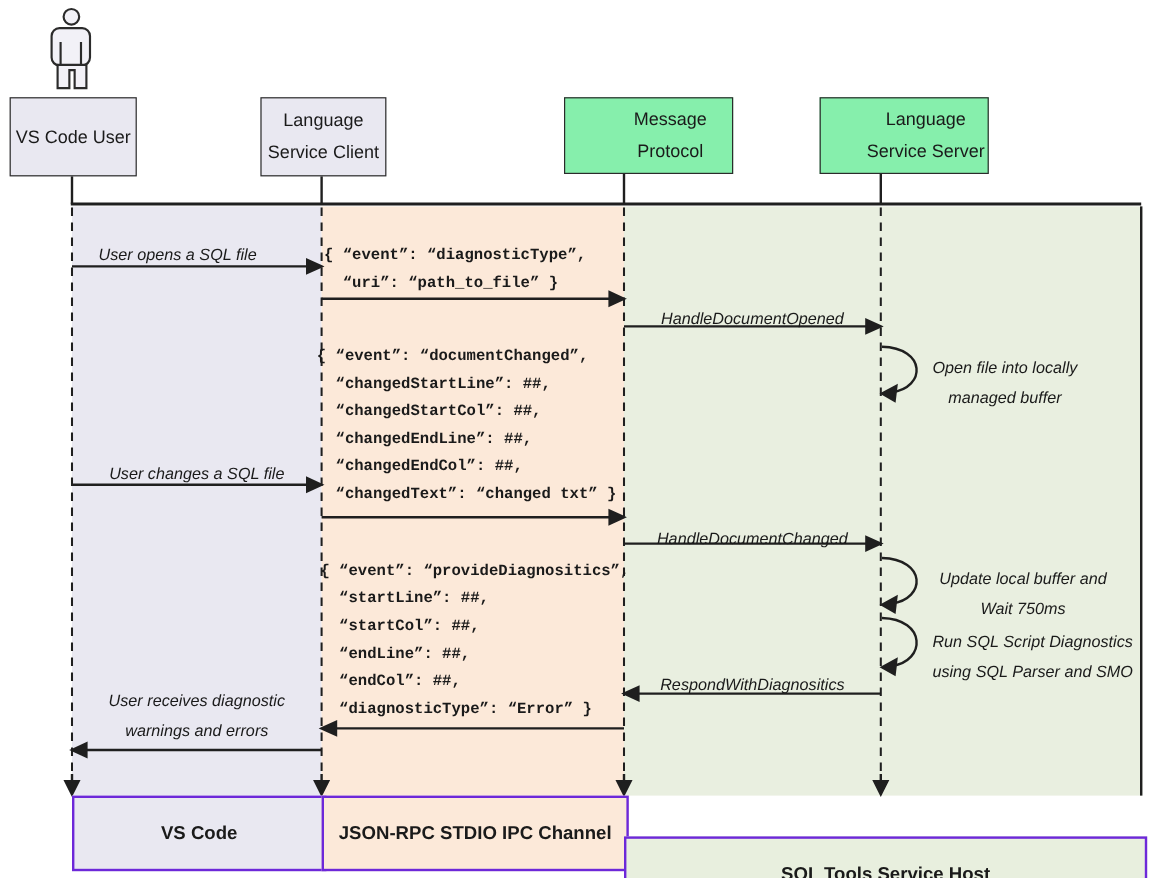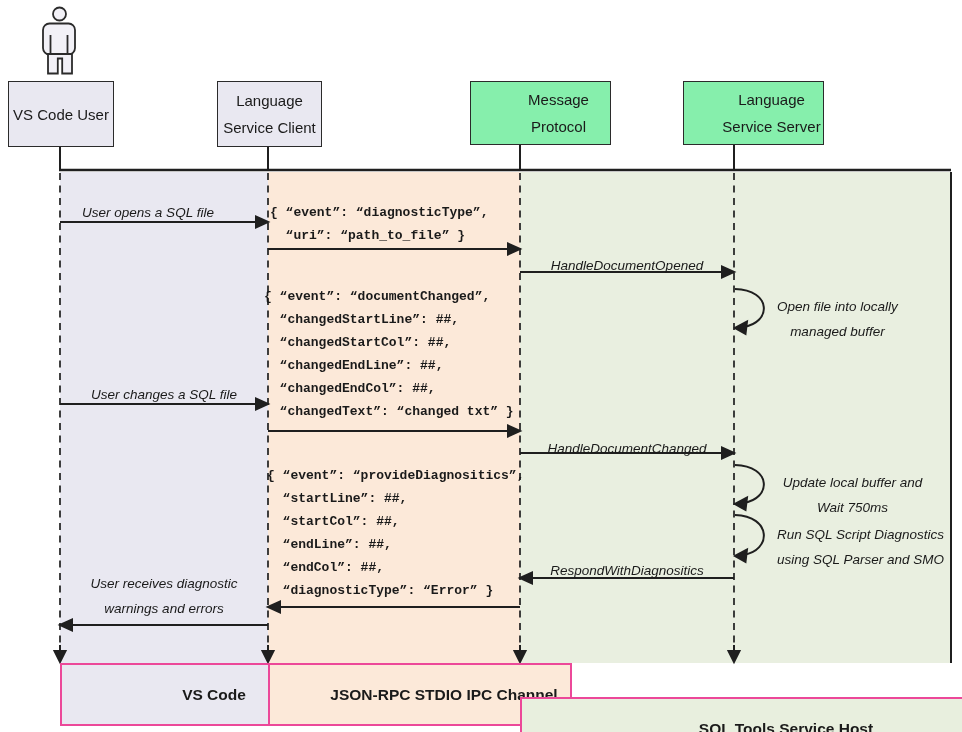--- a/index.html
+++ b/index.html
@@ -17,23 +17,23 @@
     position:absolute;z-index:4;border:1.6px solid #2b2b2b;background:#e9e8f1;
     display:flex;flex-direction:column;align-items:center;justify-content:center;
     font-size:15px;line-height:27px;text-align:center;
   }
   .hbox.green{background:#86efac;padding-left:36px;}
   .lbl{position:absolute;z-index:5;font-style:italic;font-size:13.5px;line-height:25px;white-space:nowrap;text-align:center;}
   .lbl.center{text-align:center;}
   .mono-block{position:absolute;z-index:5;font-family:"Liberation Mono",monospace;font-weight:bold;font-size:13px;line-height:23px;}
   .mono-block div{white-space:pre;}
   .fbox{
-    position:absolute;top:663px;height:59px;z-index:4;border:2px solid #ec4899;background:#e9e8f1;
+    position:absolute;top:663px;height:59px;z-index:4;border:2px solid #6d28d9;background:#e9e8f1;
     display:flex;align-items:center;justify-content:center;
-    font-weight:bold;font-size:15.5px;padding-left:48px;
+    font-weight:bold;font-size:15.5px;
   }
   .fbox.peach{background:#fce9d9;}
   .fbox.green{background:#e8efde;}
 </style>
 </head>
 <body>
 
 <div id="canvas">
 
   <div class="lane lane-vscode"></div>

